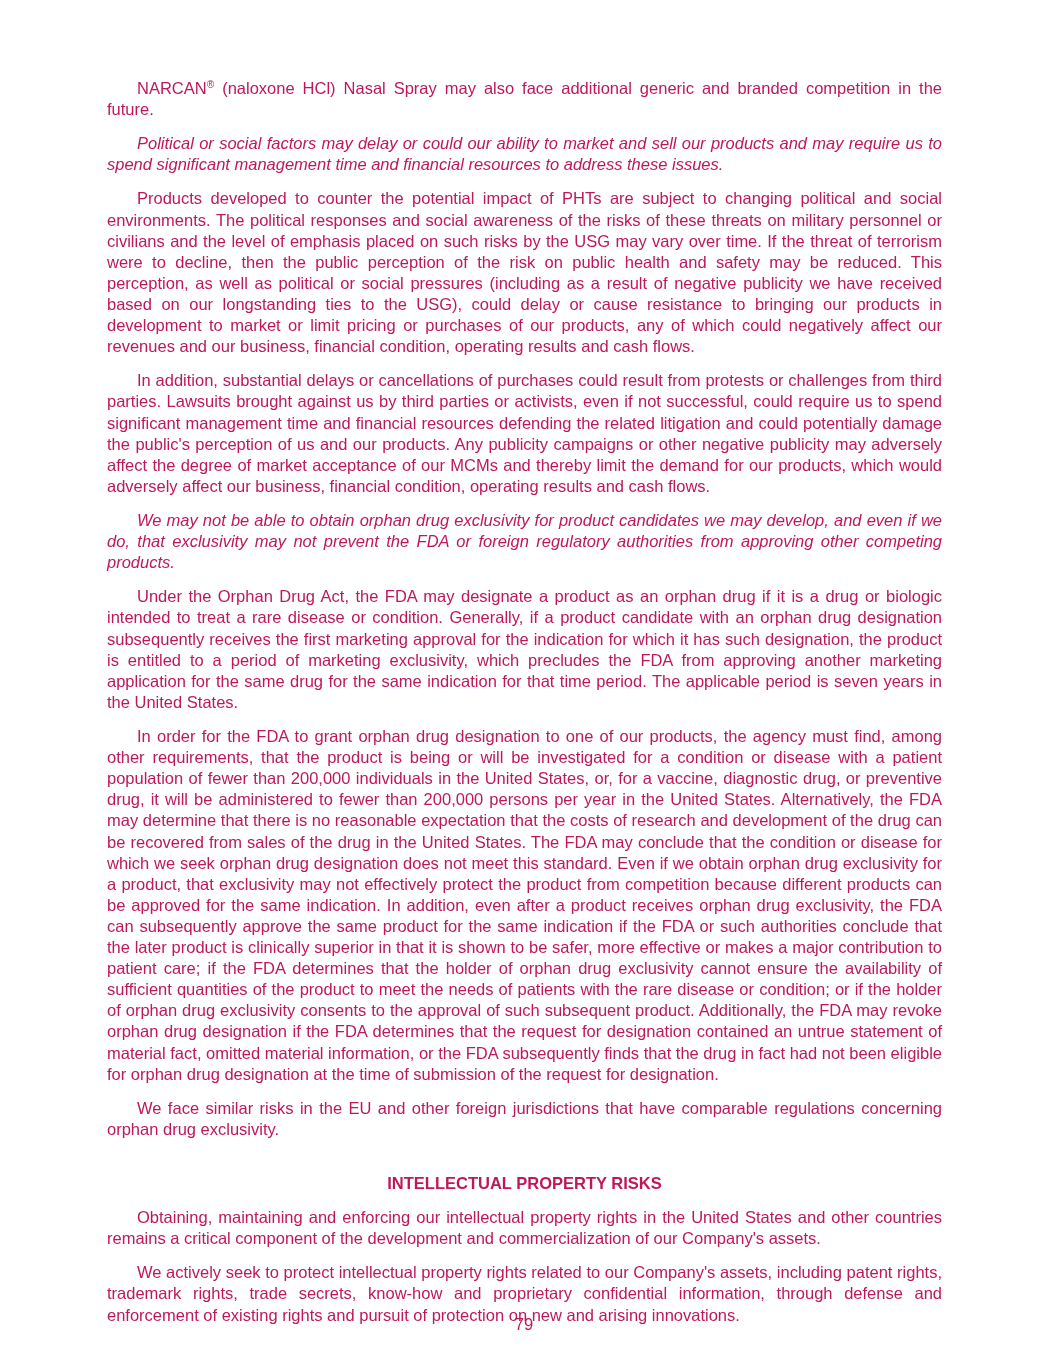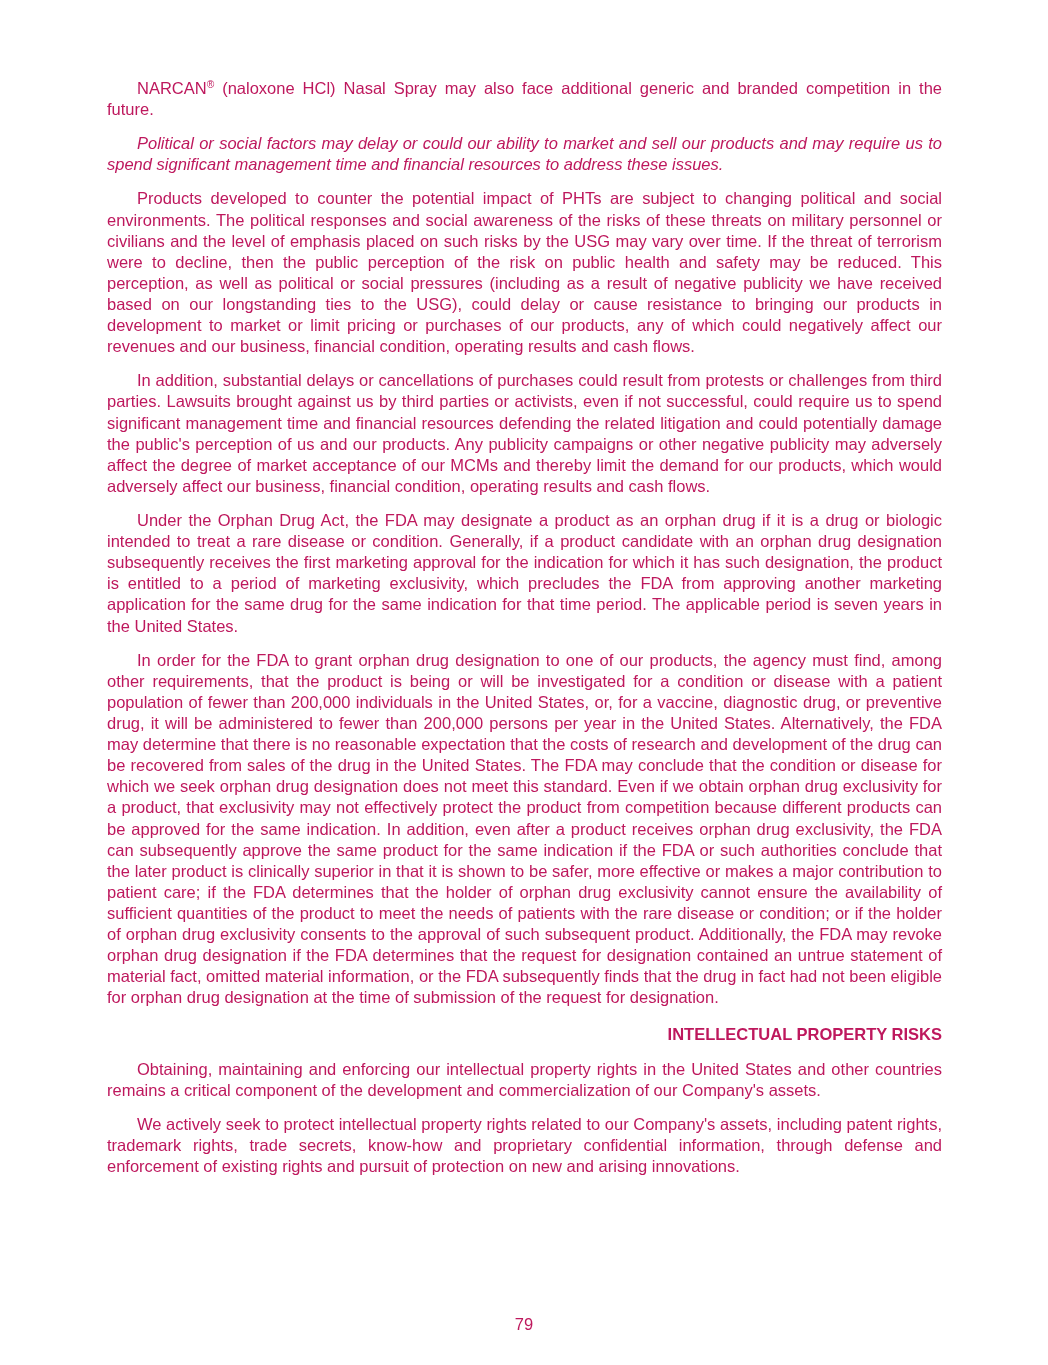--- a/index.html
+++ b/index.html
@@ -30,22 +30,22 @@
     margin: 0 0 13px 0;
     text-indent: 30px;
   }
   .content p.italic {
     font-style: italic;
   }
   .content p.heading {
     font-weight: bold;
     font-style: normal;
     text-indent: 0;
-    text-align: right;
-    margin: 16px 0 13px 0;
+    text-align: center;
+    margin: 33px 0 13px 0;
   }
   .content p sup {
     font-size: 0.62em;
     line-height: 0;
     vertical-align: super;
   }
   .page-number {
     position: absolute;
     bottom: 30px;
     left: 0;
@@ -57,20 +57,22 @@
 </head>
 <body>
 
 <div class="page">
   <div class="content">
 
   <p class="normal">NARCAN<sup>®</sup> (naloxone HCl) Nasal Spray may also face additional generic and branded competition in the future.</p>
       <p class="italic">Political or social factors may delay or could our ability to market and sell our products and may require us to spend significant management time and financial resources to address these issues.</p>
       <p class="normal">Products developed to counter the potential impact of PHTs are subject to changing political and social environments. The political responses and social awareness of the risks of these threats on military personnel or civilians and the level of emphasis placed on such risks by the USG may vary over time. If the threat of terrorism were to decline, then the public perception of the risk on public health and safety may be reduced. This perception, as well as political or social pressures (including as a result of negative publicity we have received based on our longstanding ties to the USG), could delay or cause resistance to bringing our products in development to market or limit pricing or purchases of our products, any of which could negatively affect our revenues and our business, financial condition, operating results and cash flows.</p>
       <p class="normal">In addition, substantial delays or cancellations of purchases could result from protests or challenges from third parties. Lawsuits brought against us by third parties or activists, even if not successful, could require us to spend significant management time and financial resources defending the related litigation and could potentially damage the public's perception of us and our products. Any publicity campaigns or other negative publicity may adversely affect the degree of market acceptance of our MCMs and thereby limit the demand for our products, which would adversely affect our business, financial condition, operating results and cash flows.</p>
+      <p class="italic">We may not be able to obtain orphan drug exclusivity for product candidates we may develop, and even if we do, that exclusivity may not prevent the FDA or foreign regulatory authorities from approving other competing products.</p>
       <p class="normal">Under the Orphan Drug Act, the FDA may designate a product as an orphan drug if it is a drug or biologic intended to treat a rare disease or condition. Generally, if a product candidate with an orphan drug designation subsequently receives the first marketing approval for the indication for which it has such designation, the product is entitled to a period of marketing exclusivity, which precludes the FDA from approving another marketing application for the same drug for the same indication for that time period. The applicable period is seven years in the United States.</p>
       <p class="normal">In order for the FDA to grant orphan drug designation to one of our products, the agency must find, among other requirements, that the product is being or will be investigated for a condition or disease with a patient population of fewer than 200,000 individuals in the United States, or, for a vaccine, diagnostic drug, or preventive drug, it will be administered to fewer than 200,000 persons per year in the United States. Alternatively, the FDA may determine that there is no reasonable expectation that the costs of research and development of the drug can be recovered from sales of the drug in the United States. The FDA may conclude that the condition or disease for which we seek orphan drug designation does not meet this standard. Even if we obtain orphan drug exclusivity for a product, that exclusivity may not effectively protect the product from competition because different products can be approved for the same indication. In addition, even after a product receives orphan drug exclusivity, the FDA can subsequently approve the same product for the same indication if the FDA or such authorities conclude that the later product is clinically superior in that it is shown to be safer, more effective or makes a major contribution to patient care; if the FDA determines that the holder of orphan drug exclusivity cannot ensure the availability of sufficient quantities of the product to meet the needs of patients with the rare disease or condition; or if the holder of orphan drug exclusivity consents to the approval of such subsequent product. Additionally, the FDA may revoke orphan drug designation if the FDA determines that the request for designation contained an untrue statement of material fact, omitted material information, or the FDA subsequently finds that the drug in fact had not been eligible for orphan drug designation at the time of submission of the request for designation.</p>
+      <p class="normal">We face similar risks in the EU and other foreign jurisdictions that have comparable regulations concerning orphan drug exclusivity.</p>
       <p class="heading">INTELLECTUAL PROPERTY RISKS</p>
       <p class="normal">Obtaining, maintaining and enforcing our intellectual property rights in the United States and other countries remains a critical component of the development and commercialization of our Company's assets.</p>
       <p class="normal">We actively seek to protect intellectual property rights related to our Company's assets, including patent rights, trademark rights, trade secrets, know-how and proprietary confidential information, through defense and enforcement of existing rights and pursuit of protection on new and arising innovations.</p>
     </div>
   <div class="page-number">79</div>
 </div>
 
 </body></html>

